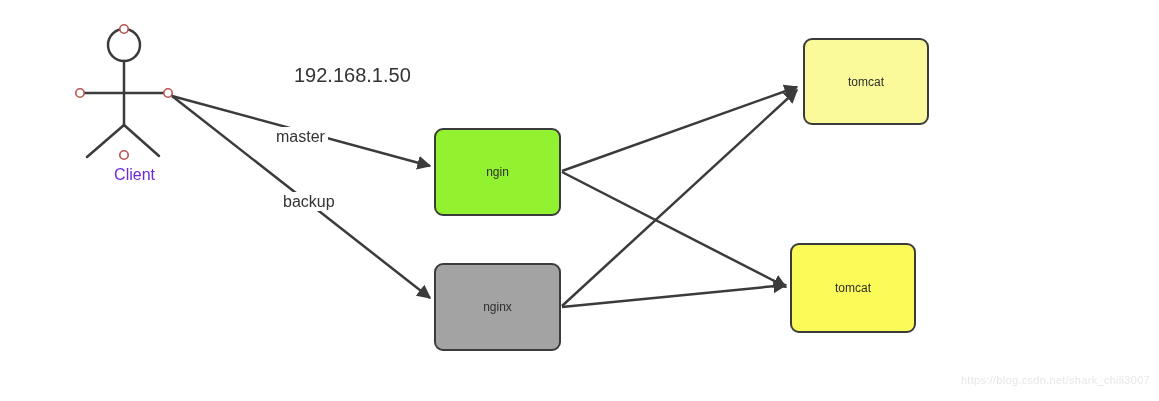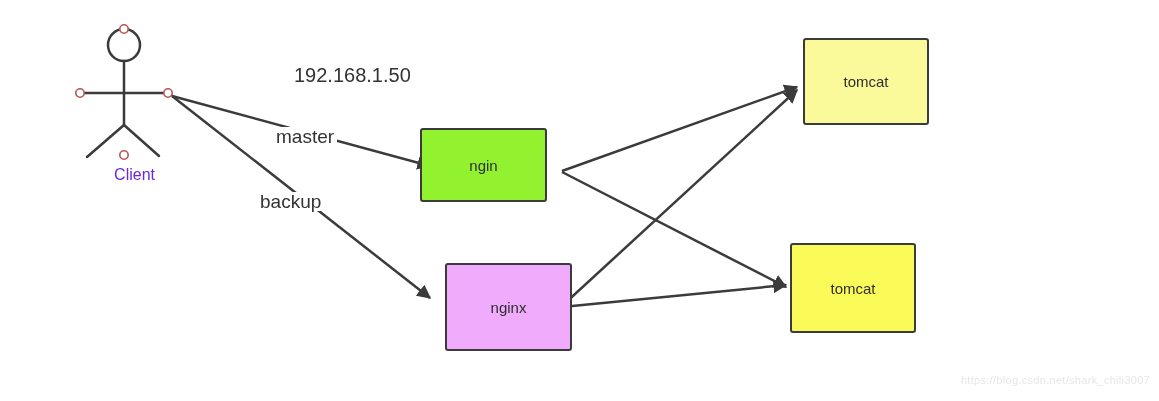--- a/index.html
+++ b/index.html
@@ -14,42 +14,42 @@
   }
   .wires {
     position: absolute;
     left: 0; top: 0;
     width: 1159px; height: 401px;
   }
   .node {
     position: absolute;
     box-sizing: border-box;
     border: 2.5px solid #3b3b3b;
-    border-radius: 3px;
+    border-radius: 9px;
     display: flex;
     align-items: center;
     justify-content: center;
-    font-size: 15px;
+    font-size: 12px;
     color: #2f2f2f;
   }
-  #node-ngin        { left: 420px; top: 128px; width: 127px; height: 74px; }
+  #node-ngin        { left: 434px; top: 128px; width: 127px; height: 88px; }
   #node-nginx       { left: 434px; top: 263px; width: 127px; height: 88px; }
   #node-tomcat-top  { left: 803px; top:  38px; width: 126px; height: 87px; }
   #node-tomcat-bot  { left: 790px; top: 243px; width: 126px; height: 90px; }
 
   .edge-label {
     position: absolute;
     background: #ffffff;
     padding: 0 3px;
-    font-size: 19px;
+    font-size: 16px;
     color: #333333;
     line-height: 19px;
   }
   #label-master { left: 273px; top: 127px; }
-  #label-backup { left: 257px; top: 192px; }
+  #label-backup { left: 280px; top: 192px; }
 
   .ip-label {
     position: absolute;
     left: 294px; top: 64px;
     font-size: 20px;
     color: #333333;
   }
   .client-label {
     position: absolute;
     left: 95px; top: 166px;
@@ -100,21 +100,21 @@
       <line x1="562" y1="172" x2="786" y2="287" marker-end="url(#arrowhead)"></line>
       <line x1="562" y1="306" x2="797" y2="90" marker-end="url(#arrowhead)"></line>
       <line x1="562" y1="307" x2="786" y2="285" marker-end="url(#arrowhead)"></line>
     </g>
   </svg>
 
   <div class="node" id="node-ngin" style="background-color: rgb(147, 242, 47);">
     <span>ngin</span>
   </div>
 
-  <div class="node" id="node-nginx" style="background-color: #f0abfc; margin-left: 11px;">
+  <div class="node" id="node-nginx" style="background-color: #a3a3a3;">
     <span>nginx</span>
   </div>
 
   <div class="node" id="node-tomcat-top" style="background-color: rgb(250, 250, 155);">
     <span>tomcat</span>
   </div>
 
   <div class="node" id="node-tomcat-bot" style="background-color: rgb(250, 250, 88);">
     <span>tomcat</span>
   </div>

